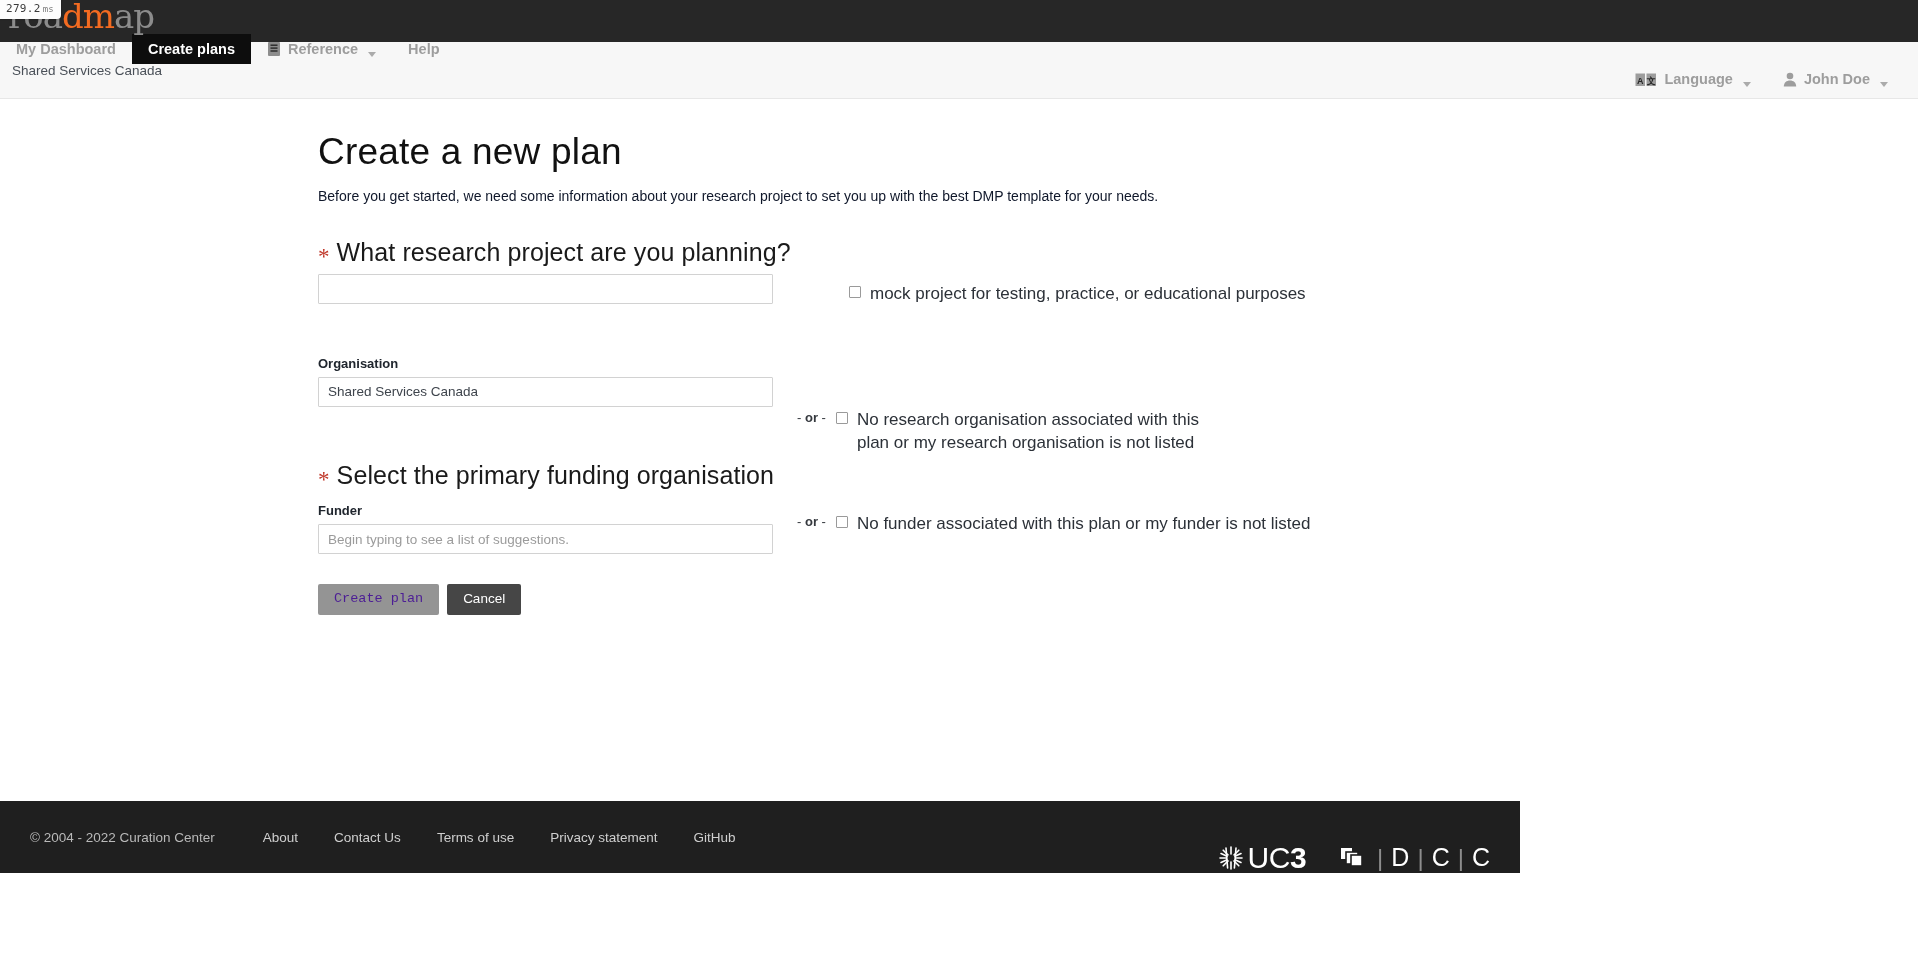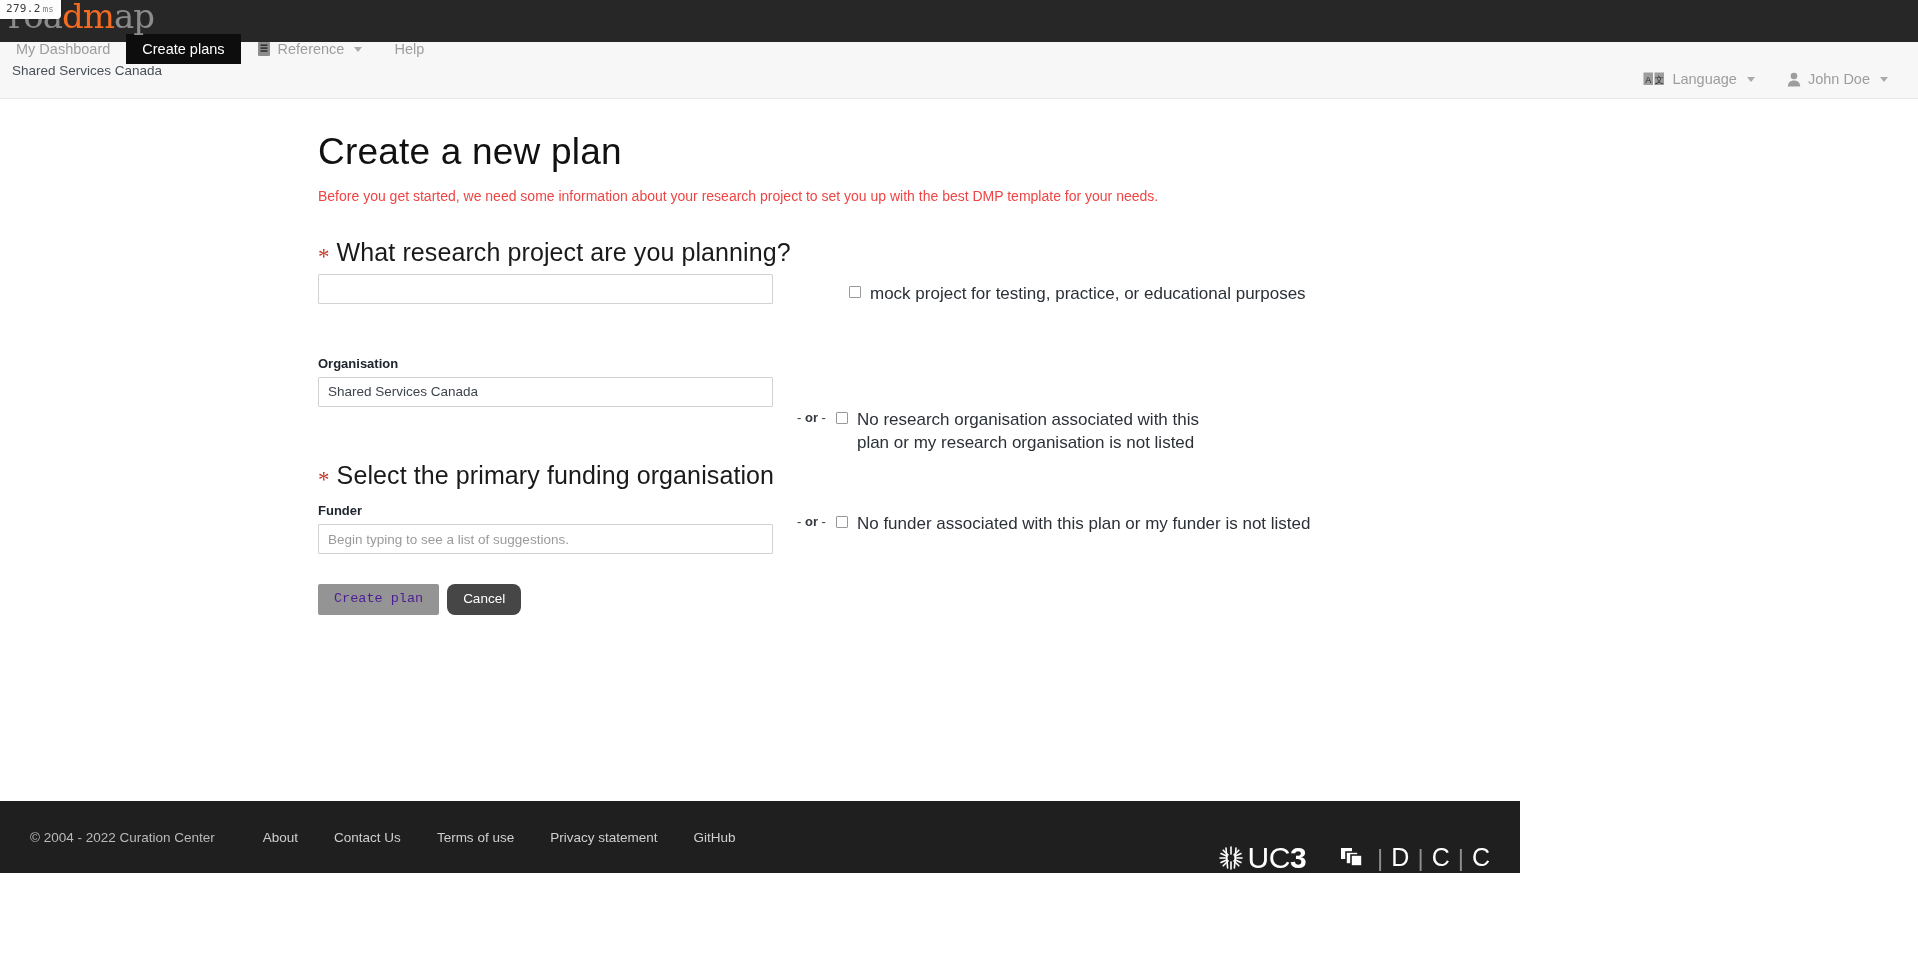--- a/index.html
+++ b/index.html
@@ -47,28 +47,29 @@
     letter-spacing: -1px;
     user-select: none;
     position: relative;
     top: -1px;
   }
   .brand .b-grey { color: #8c8c8c; }
   .brand .b-orange { color: #f36b21; }
 
   .nav-items { display: flex; align-items: stretch; }
   .nav-item {
-    display: flex; align-items: center;
+    display: flex; align-items: flex-end;
     gap: 7px;
     padding: 7px 16px;
     font-size: 14.5px;
     color: #9d9d9d;
     text-decoration: none;
     white-space: nowrap;
     cursor: pointer;
+    font-weight: bold;
   }
   .nav-item.active {
     background: #0d0d0d;
     color: #ffffff;
   }
   .caret {
     display: inline-block;
     width: 0; height: 0;
     border-left: 4.5px solid transparent;
     border-right: 4.5px solid transparent;
@@ -114,21 +115,21 @@
     font-family: "Liberation Sans", sans-serif;
     font-weight: 400;
     font-size: 37px;
     color: #111;
     margin: 0 0 0 0;
     line-height: 1.15;
     letter-spacing: .2px;
   }
   p.page-sub {
     font-size: 14px;
-    color: #ef4444;
+    color: #0f172a;
     margin: 13px 0 0 0;
     line-height: 1.4;
   }
 
   h2.section-title {
     font-weight: 400;
     font-size: 25px;
     color: #1a1a1a;
     margin: 0;
     line-height: 1.2;
@@ -210,21 +211,21 @@
   .btn {
     border: none;
     font-family: "Liberation Sans", sans-serif;
     font-size: 13.5px;
     padding: 7px 16px 8px 16px;
     border-radius: 2px;
     cursor: pointer;
     line-height: 1.15;
   }
   .btn-primary { background: #949494; color: #4c1d95; font-family: Liberation Mono, monospace; }
-  .btn-default { background: #464646; color: #ffffff; border-radius: 8px; }
+  .btn-default { background: #464646; color: #ffffff; }
 
   
   #footer {
     position: absolute;
     bottom: 16px; left: 0;
     width: 1520px;
     height: 72px;
     background: #1f1f1f;
     display: flex;
     align-items: center;

